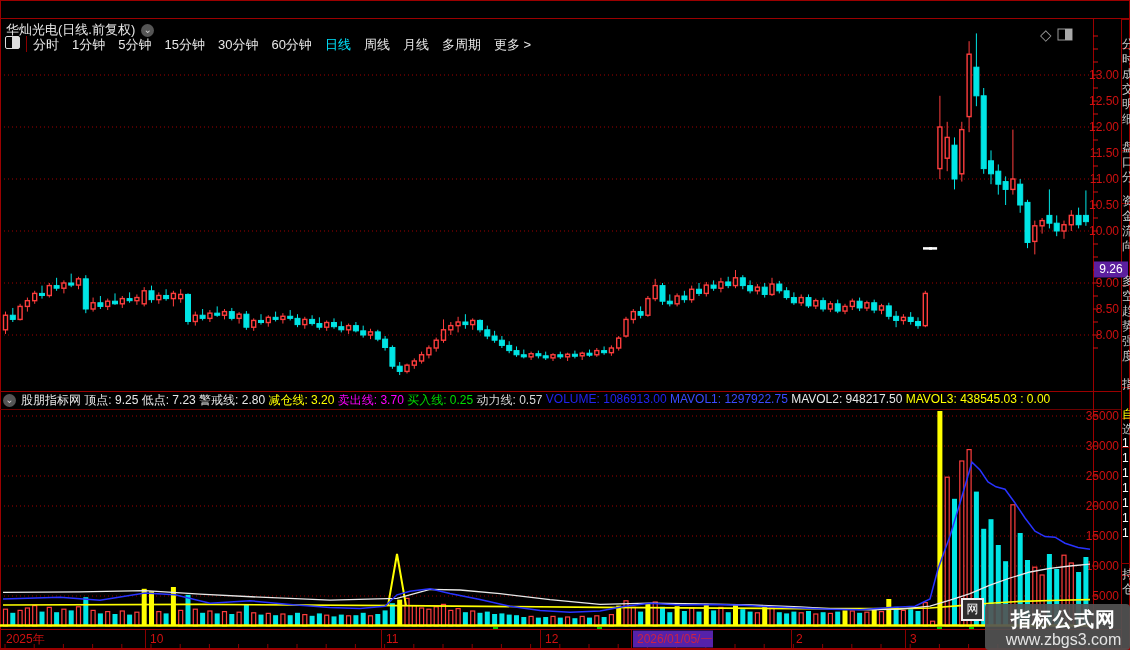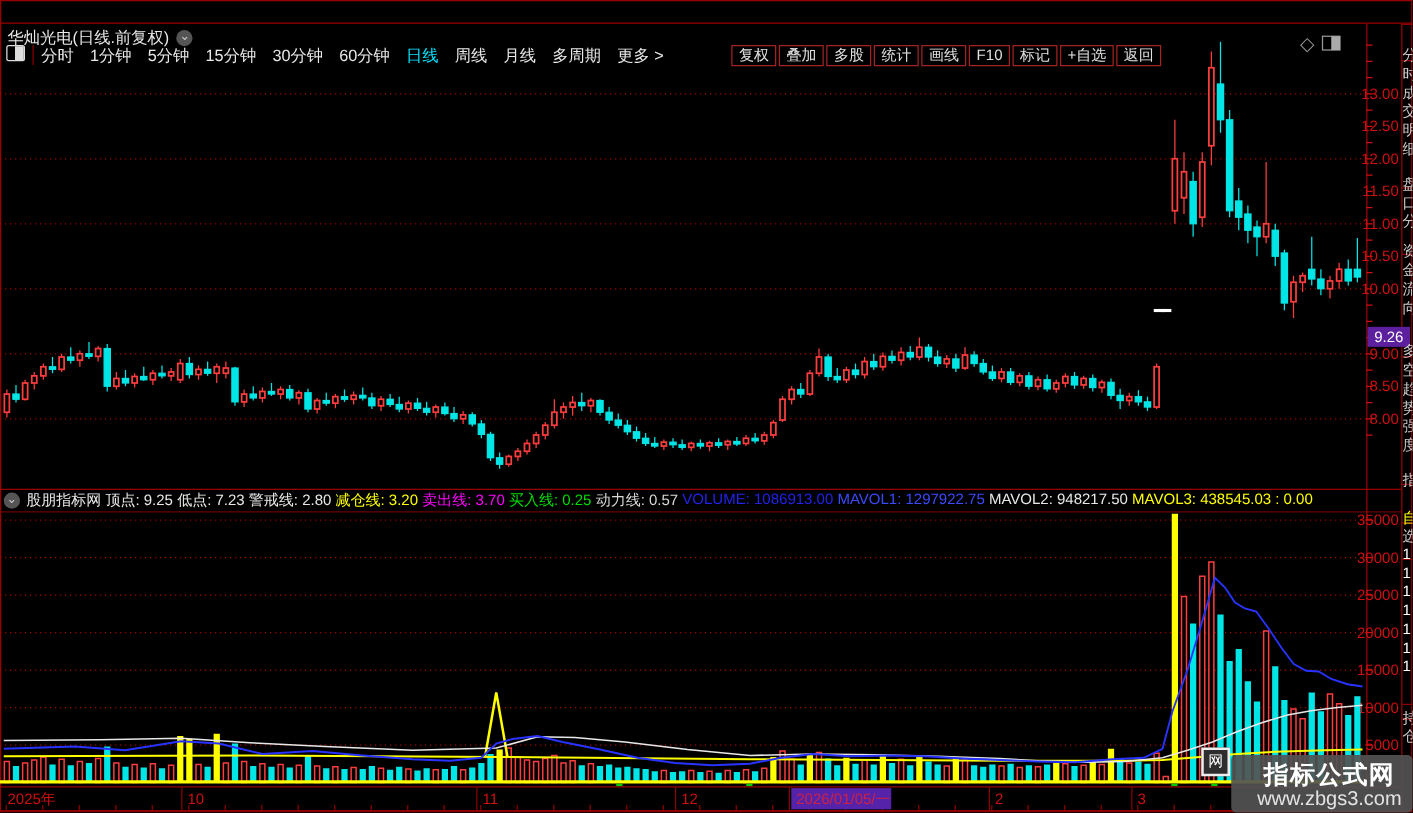--- a/index.html
+++ b/index.html
@@ -659,31 +659,20 @@
       <div class="menu-item">5分钟</div>
       <div class="menu-item">15分钟</div>
       <div class="menu-item">30分钟</div>
       <div class="menu-item">60分钟</div>
       <div class="menu-item active">日线</div>
       <div class="menu-item">周线</div>
       <div class="menu-item">月线</div>
       <div class="menu-item">多周期</div>
       <div class="menu-item">更多 &gt;</div>
     </div>
-  <div class="menu-buttons" id="menu-buttons">
-      <div class="mbtn">复权</div>
-      <div class="mbtn">叠加</div>
-      <div class="mbtn">多股</div>
-      <div class="mbtn">统计</div>
-      <div class="mbtn">画线</div>
-      <div class="mbtn">F10</div>
-      <div class="mbtn">标记</div>
-      <div class="mbtn">+自选</div>
-      <div class="mbtn">返回</div>
-    </div>
 </div>
 
 <div class="titlebar">
   <span class="title-text">华灿光电(日线.前复权)</span>
   <span class="circle-chevron">⌄</span>
 </div>
 
 <div class="indicator-row">
   <span class="circle-chevron" style="margin:0 5px 0 0;">⌄</span>
   <span id="indicator-segs" style="display:flex;white-space:pre;"><span class="seg" style="color: rgb(232, 232, 232);">股朋指标网 </span><span class="seg" style="color: rgb(232, 232, 232);">顶点: 9.25 </span><span class="seg" style="color: rgb(232, 232, 232);">低点: 7.23 </span><span class="seg" style="color: rgb(232, 232, 232);">警戒线: 2.80 </span><span class="seg" style="color: rgb(255, 255, 0);">减仓线: 3.20 </span><span class="seg" style="color: rgb(255, 0, 255);">卖出线: 3.70 </span><span class="seg" style="color: rgb(0, 221, 0);">买入线: 0.25 </span><span class="seg" style="color: rgb(216, 216, 216);">动力线: 0.57 </span><span class="seg" style="color: rgb(34, 34, 238);">VOLUME: 1086913.00 </span><span class="seg" style="color: rgb(58, 74, 255);">MAVOL1: 1297922.75 </span><span class="seg" style="color: rgb(232, 232, 232);">MAVOL2: 948217.50 </span><span class="seg" style="color: rgb(255, 255, 0);">MAVOL3: 438545.03 </span><span class="seg" style="color: rgb(255, 255, 0);">: 0.00</span></span>

